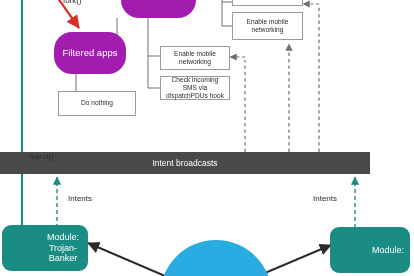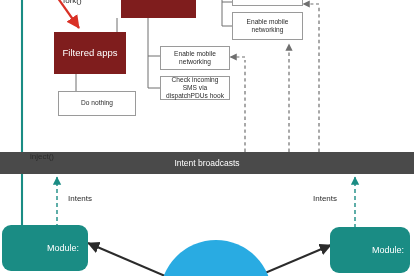--- a/index.html
+++ b/index.html
@@ -26,22 +26,22 @@
   .node {
     position: absolute;
     box-sizing: border-box;
     display: flex;
     align-items: center;
     justify-content: center;
     text-align: center;
     line-height: 1.22;
   }
   .blue-node {
-    background: #7f1d1d;
-    border-radius: 0;
+    background: #a21caf;
+    border-radius: 18px;
     color: #ffffff;
     font-size: 9.5px;
     text-align: right;
   }
   .teal-node {
     background: #1A8C84;
     border-radius: 9px;
     color: #ffffff;
     font-size: 9px;
     padding-left: 36px;
@@ -145,26 +145,27 @@
   </div>
 
   <div class="node white-node" style="left:160px; top:46px; width:70px; height:24px;">
     <span>Enable mobile networking</span>
   </div>
 
   <div class="node white-node" style="left:160px; top:76px; width:70px; height:24px;">
     <span>Check incoming SMS via dispatchPDUs hook</span>
   </div>
 
-  <div class="node bar-node" style="left:0px; top:152px; width:414px; height:22px;">
+  <div class="node bar-node" style="left:0px; top:152px; width:370px; height:22px;">
     <span>Intent broadcasts</span>
   </div>
 
   <div class="node teal-node" style="left:2px; top:225px; width:86px; height:46px; flex-direction:column;">
     <span>Module:</span>
+    <span>Trojan-Banker</span>
   </div>
 
   <div class="node teal-node" style="left:330px; top:227px; width:80px; height:46px; flex-direction:column;">
     <span>Module:</span>
   </div>
 
   <div class="free-label" style="left:63px; top:-4px;">fork()</div>
 
   <div class="free-label" style="left:30px; top:124px;margin-top:28px;">inject()</div>
 

